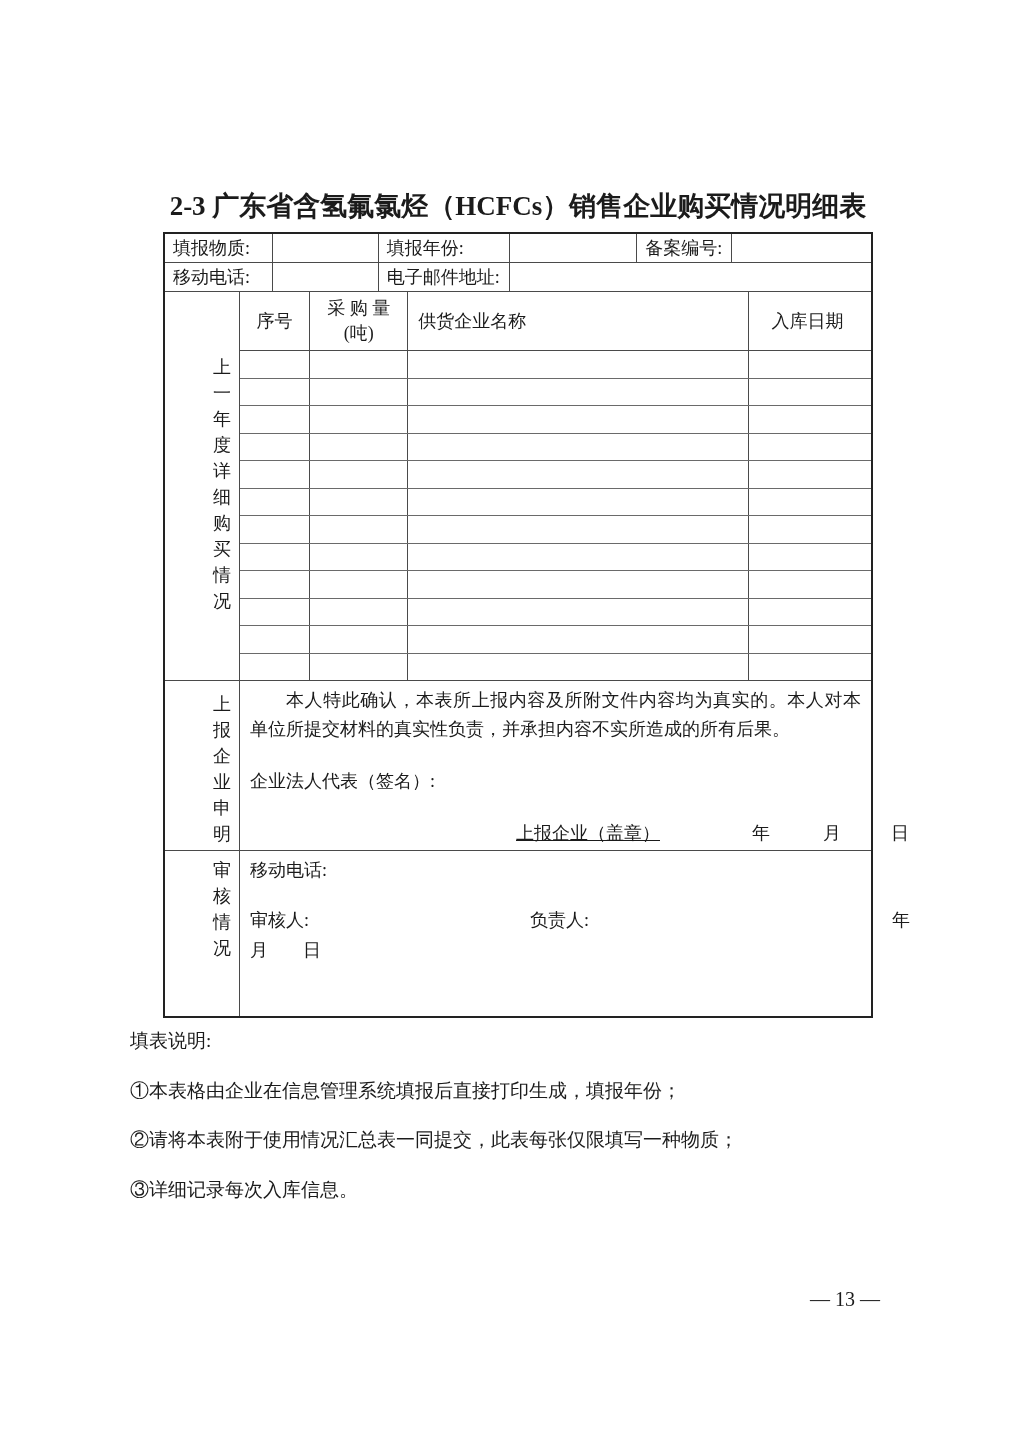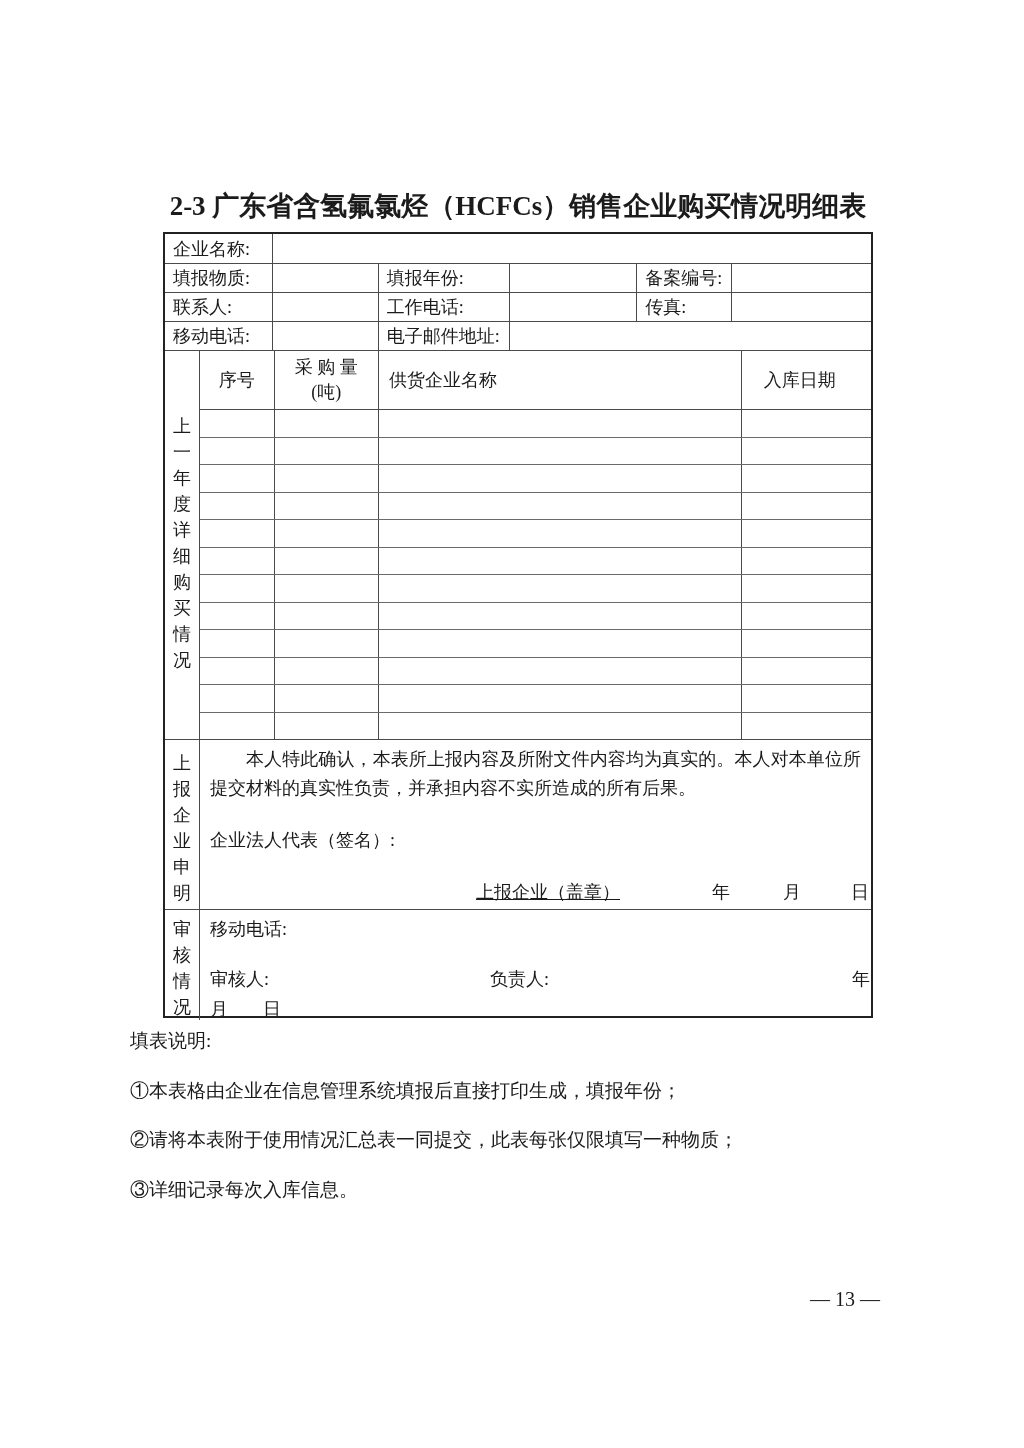--- a/index.html
+++ b/index.html
@@ -18,21 +18,21 @@
     font-size:18px;
   }
   .row { display:flex; border-bottom:1px solid #4a4a4a; box-sizing:border-box; flex-shrink:0; }
   .h30 { height:30px; } .h29 { height:29px; }
   .cell { border-right:1px solid #4a4a4a; box-sizing:border-box; display:flex; align-items:center; padding-left:8px; overflow:hidden; white-space:nowrap; }
   .cell.last { border-right:none; }
   .w-a { width:15.35%; } .w-b { width:14.93%; } .w-c { width:18.59%; } .w-d { width:18.03%; } .w-e { width:13.38%; }
   .flex1 { flex:1; }
 
   .main-section { display:flex; height:389px; border-bottom:1px solid #4a4a4a; box-sizing:border-box; flex-shrink:0; }
-  .side-col { width:35px; border-right:1px solid #4a4a4a; box-sizing:border-box; display:flex; justify-content:center; flex-shrink:0; }
+  .side-col { width:35px; border-right:1px solid #4a4a4a; box-sizing:border-box; display:flex; justify-content:center; flex-shrink:0;margin-left:40px; }
   .vtext { width:19px; word-break:break-all; text-align:center; font-size:18px; line-height:26px; }
   .vt-purchase { padding-top:62px; }
   .vt-decl { padding-top:10px; }
   .vt-review { padding-top:6px; }
 
   .main-right { flex:1; display:flex; flex-direction:column; }
   .thead { display:flex; height:59px; border-bottom:1px solid #4a4a4a; box-sizing:border-box; flex-shrink:0; }
   .th { border-right:1px solid #4a4a4a; box-sizing:border-box; display:flex; align-items:center; justify-content:center; }
   .th.last, .td.last { border-right:none; }
   .c-serial { width:11.11%; } .c-qty { width:15.56%; } .c-supplier { width:54.07%; } .c-date { width:19.26%; }
@@ -57,42 +57,30 @@
   .n1 { top:1078px; } .n2 { top:1127px;font-family:Liberation Serif, serif; } .n3 { top:1177px; }
   .page-number { position:absolute; left:790px; top:1288px; width:110px; text-align:center; font-size:20px; }
 </style>
 </head>
 <body>
 
 <div class="doc-title">2-3 广东省含氢氟氯烃（HCFCs）销售企业购买情况明细表</div>
 
 <div class="form-table">
 
-  <div class="row h30">
-    <div class="cell w-a">企业名称:</div>
-    <div class="cell flex1 last"></div>
-  </div>
 
   <div class="row h29">
     <div class="cell w-a">填报物质:</div>
     <div class="cell w-b"></div>
     <div class="cell w-c">填报年份:</div>
     <div class="cell w-d"></div>
     <div class="cell w-e">备案编号:</div>
     <div class="cell flex1 last"></div>
   </div>
 
-  <div class="row h29">
-    <div class="cell w-a">联系人:</div>
-    <div class="cell w-b"></div>
-    <div class="cell w-c">工作电话:</div>
-    <div class="cell w-d"></div>
-    <div class="cell w-e">传真:</div>
-    <div class="cell flex1 last"></div>
-  </div>
 
   <div class="row h29">
     <div class="cell w-a">移动电话:</div>
     <div class="cell w-b"></div>
     <div class="cell w-c">电子邮件地址:</div>
     <div class="cell flex1 last"></div>
   </div>
 
   <div class="main-section">
     <div class="side-col">

